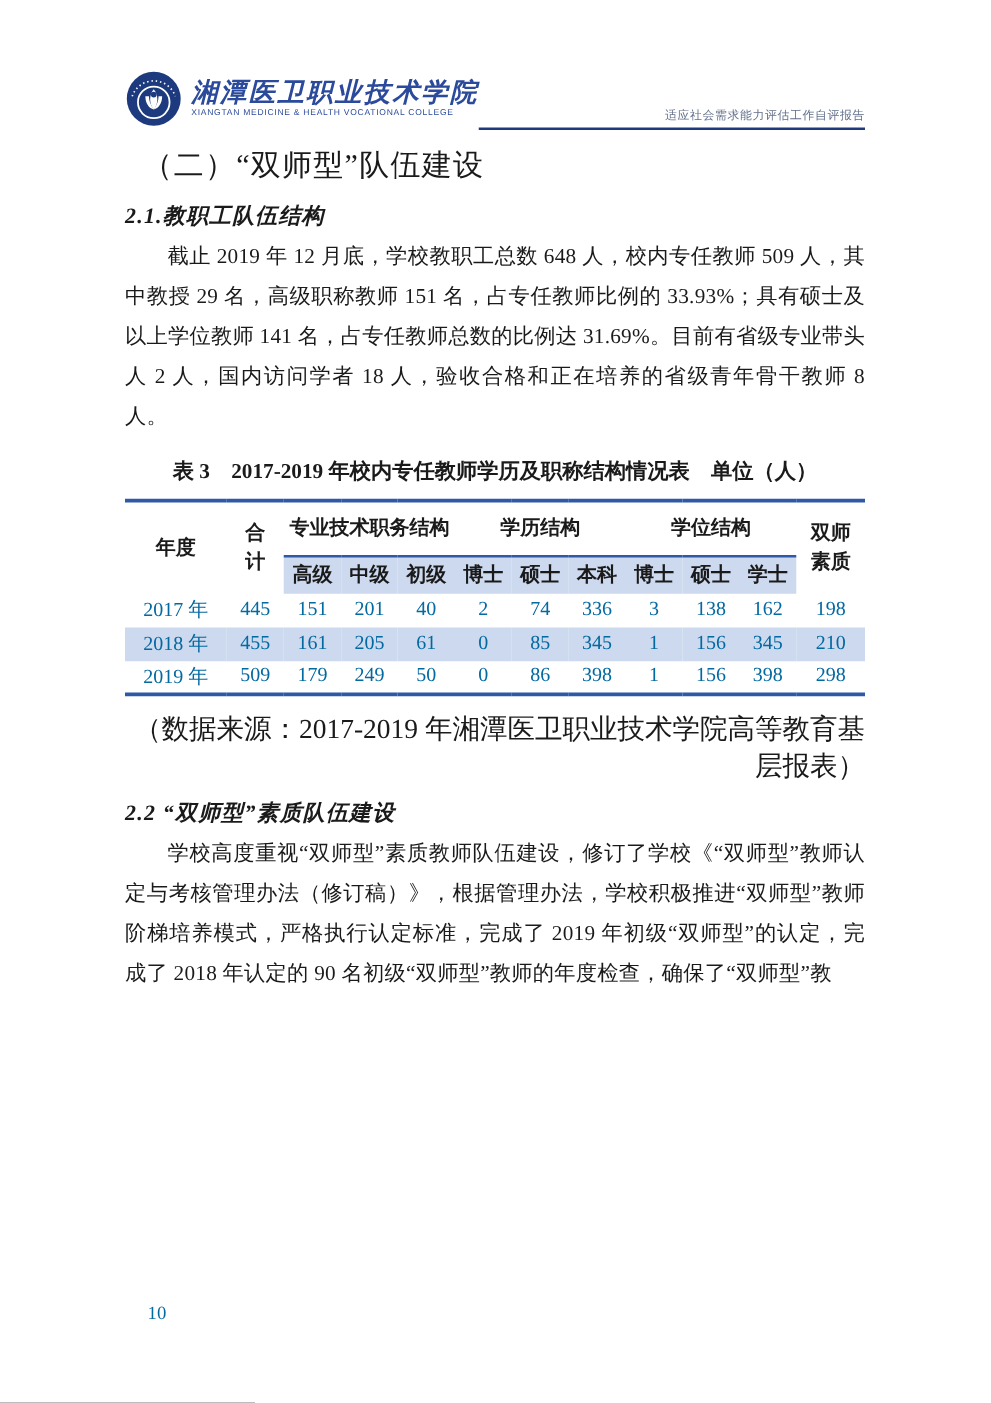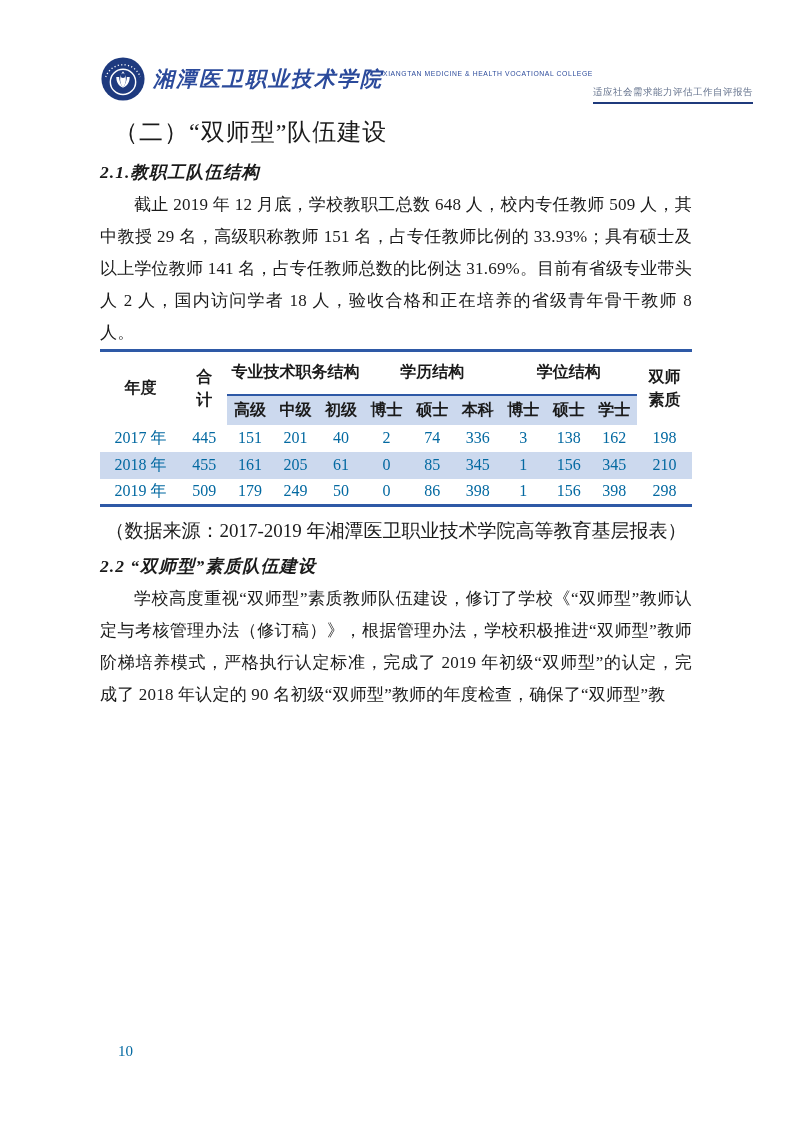--- a/index.html
+++ b/index.html
@@ -11,21 +11,21 @@
     background:#ffffff;
     overflow:hidden;
     padding:0 101px 0 100px;
     font-family:"Liberation Serif","DejaVu Serif",serif;
     color:#1a1a1a;
   }
   
   .header { display:flex; align-items:flex-end; padding-top:56px; }
   .brand { display:flex; align-items:center; gap:7px; flex:0 0 auto; padding-bottom:2px; }
   .logo { flex:0 0 auto; }
-  .names { display:flex; line-height:1.05; }
+  .names { display:flex; flex-direction:column; line-height:1.05; }
   .cn-name {
     font-size:21px; font-weight:bold; font-style:italic;
     color:#2b4a9b; letter-spacing:2px; white-space:nowrap;
   }
   .en-name {
     font-size:6.8px; color:#2b4a9b; letter-spacing:0.6px;
     white-space:nowrap; margin-top:2px; font-family:"Liberation Sans",sans-serif;
   }
   .rule-area {
     flex:1 1 auto; display:flex; flex-direction:column; justify-content:flex-end;
@@ -70,21 +70,21 @@
     height:30px; background:#ccd9ee; border-top:2.5px solid #2e59a6;
     vertical-align:middle;
   }
   tbody td { height:27px; vertical-align:middle; color:#0369a1; }
   tbody .year-cell { font-weight:bold; }
   tr.band td { background:#ccd9ee; }
   .col-year { width:13%; }
   .col-total { width:7.4%; }
   .col-sub { width:7.3%; }
   .col-ds { width:8.8%; }
-  .table-note { text-align:center; font-size:19px; margin:11px 0 6px; }
+  .table-note { text-align:right; font-size:22px; margin:11px 0 6px; }
   
   .page-number { position:absolute; left:118px; bottom:62px; font-size:15px; color:#0369a1; }
 </style>
 </head>
 <body>
 
 <div class="page">
 
   <div class="header">
     <div class="brand">
@@ -108,20 +108,21 @@
   </div>
 
 
   <h2 class="h-section">（二）“双师型”队伍建设</h2>
 
 
   <h3 class="h-sub">2.1.教职工队伍结构</h3>
 
   <p class="body-par">截止 2019 年 12 月底，学校教职工总数 648 人，校内专任教师 509 人，其中教授 29 名，高级职称教师 151 名，占专任教师比例的 33.93%；具有硕士及以上学位教师 141 名，占专任教师总数的比例达 31.69%。目前有省级专业带头人 2 人，国内访问学者 18 人，验收合格和正在培养的省级青年骨干教师 8 人。</p>
 
+  <div class="table-title">表 3　2017-2019 年校内专任教师学历及职称结构情况表　单位（人）</div>
 
   <table class="stat">
     <colgroup>
       <col class="col-year">
         <col class="col-total">
       <col class="col-sub">
         <col class="col-sub">
         <col class="col-sub">
       <col class="col-sub">
         <col class="col-sub">

